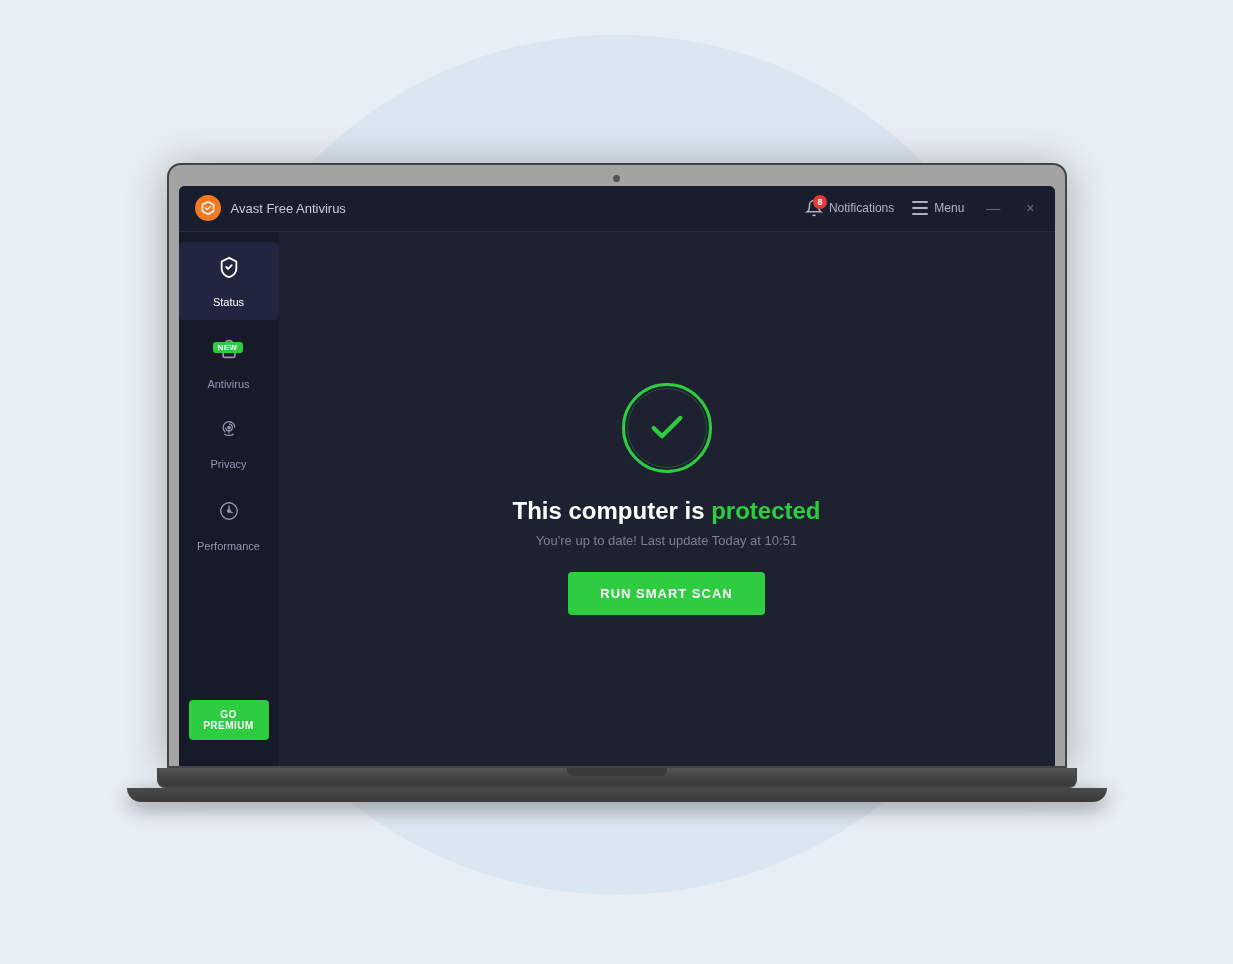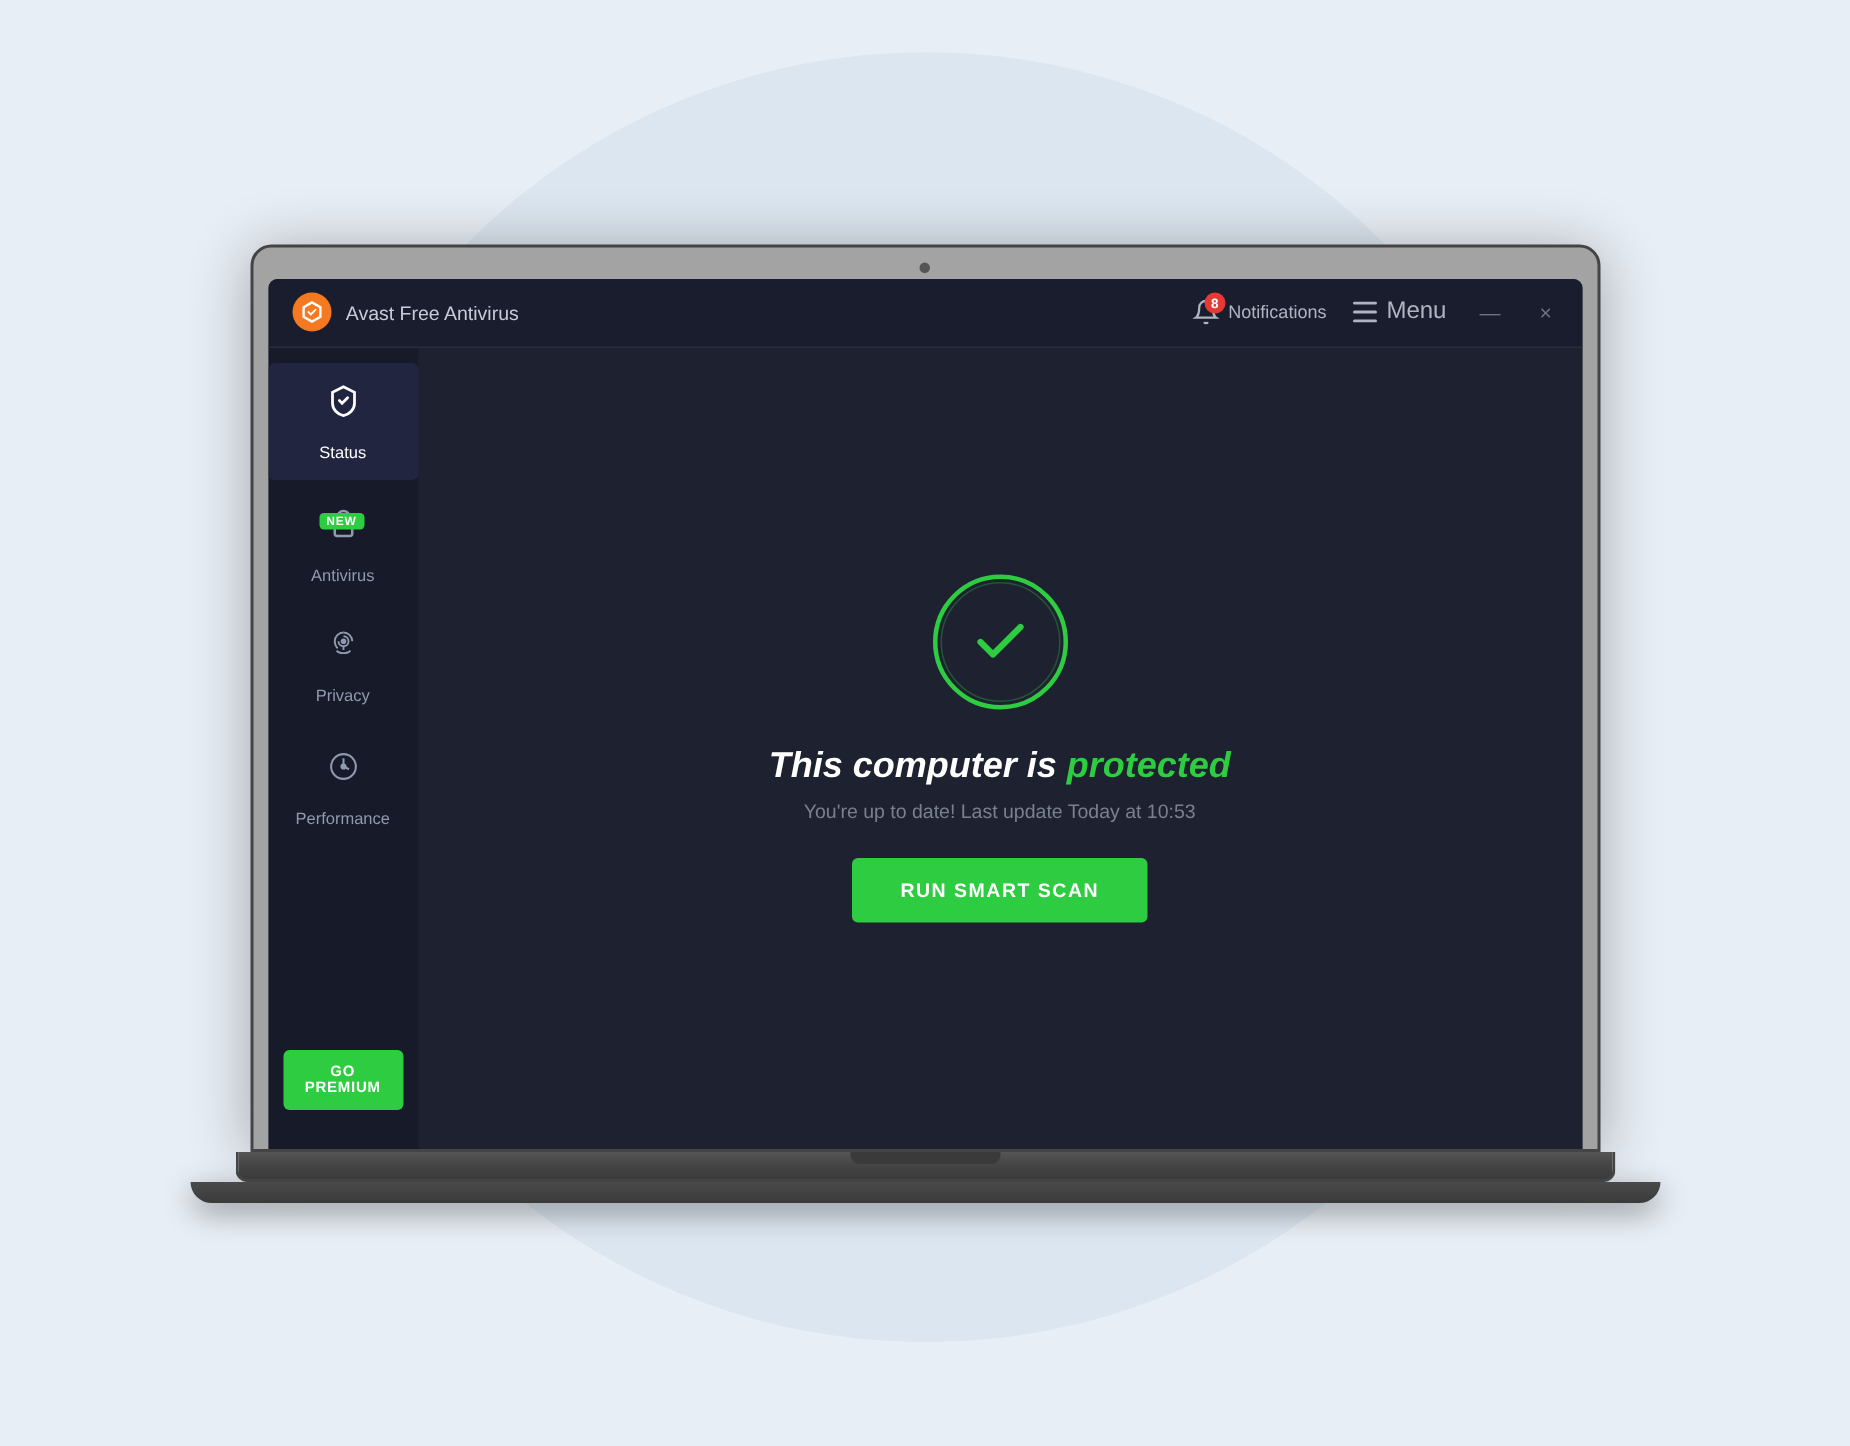--- a/index.html
+++ b/index.html
@@ -151,21 +151,21 @@
       display: flex;
       align-items: center;
       justify-content: center;
     }
 
     .menu-btn {
       display: flex;
       align-items: center;
       gap: 6px;
       color: #b0b4c0;
-      font-size: 16px;
+      font-size: 12px;
       cursor: pointer;
     }
 
     .win-control {
       color: #707080;
       font-size: 14px;
       cursor: pointer;
       padding: 2px 4px;
     }
 
@@ -257,21 +257,20 @@
     
     .status-text {
       text-align: center;
     }
 
     .status-headline {
       color: #ffffff;
       font-size: 24px;
       font-weight: 700;
       margin-bottom: 8px;
-      font-style: italic;
     }
 
     .status-headline .protected-word {
       color: #2ecc40;
     }
 
     .status-subtitle {
       color: #7a8090;
       font-size: 13px;
     }
@@ -439,21 +438,21 @@
             <div class="shield-circle">
               <svg width="40" height="40" viewBox="0 0 24 24" fill="none" stroke="#2ecc40" stroke-width="2.5" stroke-linecap="round" stroke-linejoin="round">
                 <polyline points="20 6 9 17 4 12"></polyline>
               </svg>
             </div>
 
             <div class="status-text">
               <div class="status-headline">
                 <span>This computer is </span><span class="protected-word">protected</span>
               </div>
-              <div class="status-subtitle">You're up to date! Last update Today at 10:53</div>
+              <div class="status-subtitle">You're up to date! Last update Today at 10:51</div>
             </div>
 
             <button class="scan-btn">RUN SMART SCAN</button>
 
           </div>
         </div>
       </div>
     </div>
 
     <div class="laptop-base">

